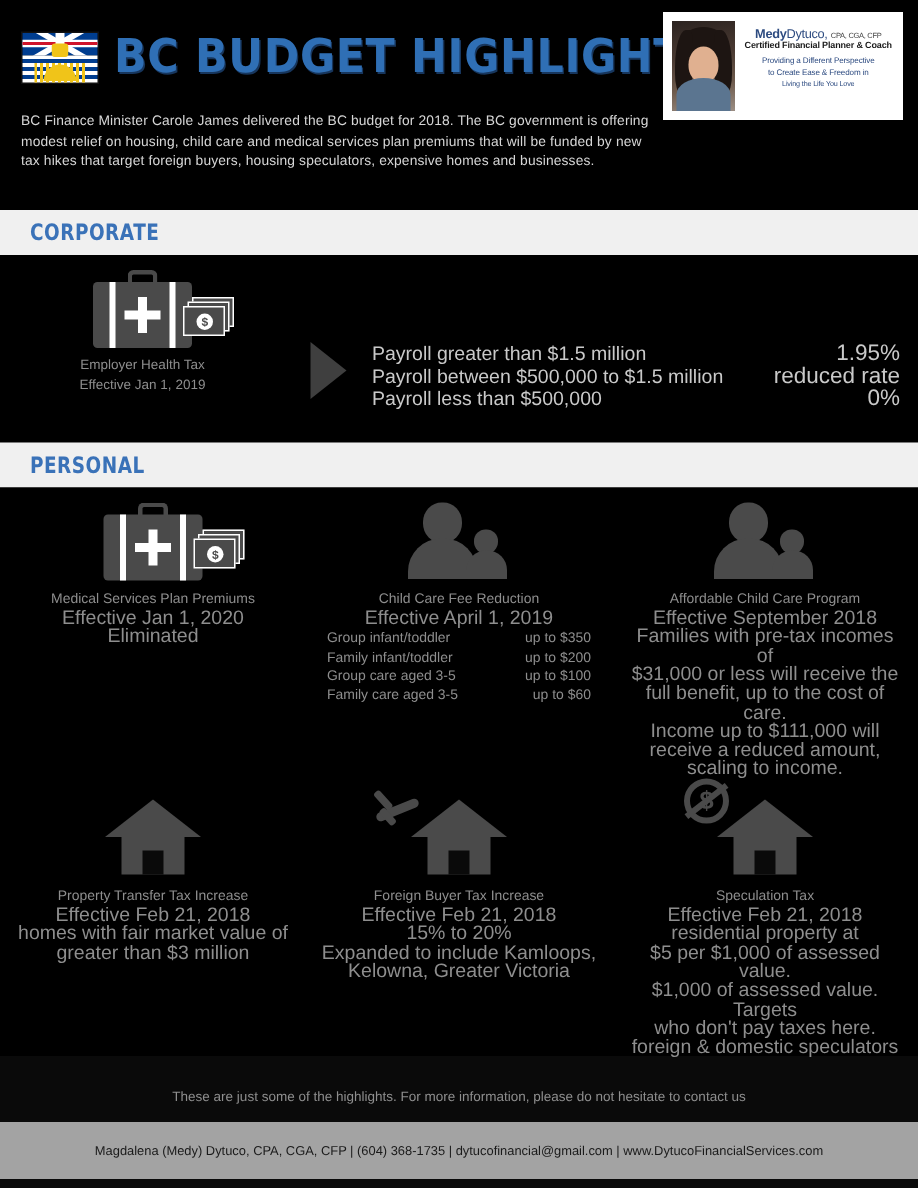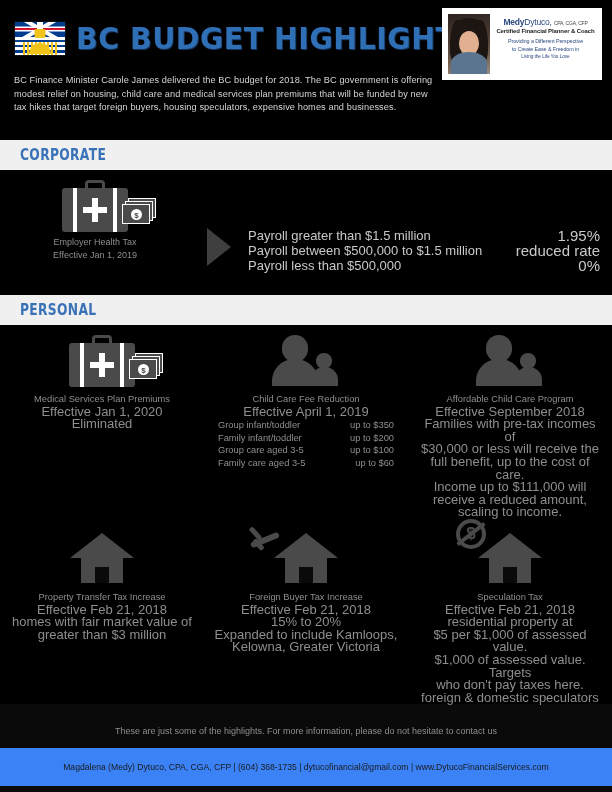--- a/index.html
+++ b/index.html
@@ -127,21 +127,21 @@
   .prow { display: flex; }
   .pcell { width: 204px; text-align: center; padding: 0 10px; }
   .picon { height: 56px; display: flex; align-items: flex-start; justify-content: center; }
   .ptitle { color: #8e8e8e; font-size: 9.3px; font-weight: normal; line-height: 12.6px; margin-top: 2px; }
   .pbody { color: #8e8e8e; font-size: 13px; line-height: 12.6px; }
   .kv { display: flex; justify-content: space-between; font-size: 9.3px; color: #8e8e8e; line-height: 12.6px; padding: 0 4px; }
   .kv .k { text-align: center; } .kv .v { text-align: right; }
   .kvwrap { margin-top: 1px; }
 
   .footnote { text-align: center; color: #8e8e8e; font-size: 9px; padding: 22px 0 12px; }
-  .footer { background: #3b82f6; height: 38px; display: flex; align-items: center; justify-content: center;
+  .footer { background: #a3a3a3; height: 38px; display: flex; align-items: center; justify-content: center;
             font-size: 8.6px; color: #1a1a1a; }
 </style>
 </head>
 <body>
 
 <div class="page">
 
   <div class="header">
     <div class="title-row">
       <div class="flag">
@@ -280,21 +280,21 @@
             <div class="ico people">
               <div class="p-head"></div>
               <div class="p-body"></div>
               <div class="c-head"></div>
               <div class="c-body"></div>
             </div>
           </div>
           <div class="ptitle">Affordable Child Care Program</div>
           <div class="pbody">Effective September 2018</div>
           <div class="pbody">Families with pre-tax incomes of</div>
-          <div class="pbody">$30,000 or less will receive the</div>
+          <div class="pbody">$31,000 or less will receive the</div>
           <div class="pbody">full benefit, up to the cost of care.</div>
           <div class="pbody">Income up to $111,000 will</div>
           <div class="pbody">receive a reduced amount,</div>
           <div class="pbody">scaling to income.</div>
         </div>
       </div>
     <div class="prow" id="prow2" style="margin-top:14px">
         <div class="pcell">
           <div class="picon">
             <div class="ico house">

